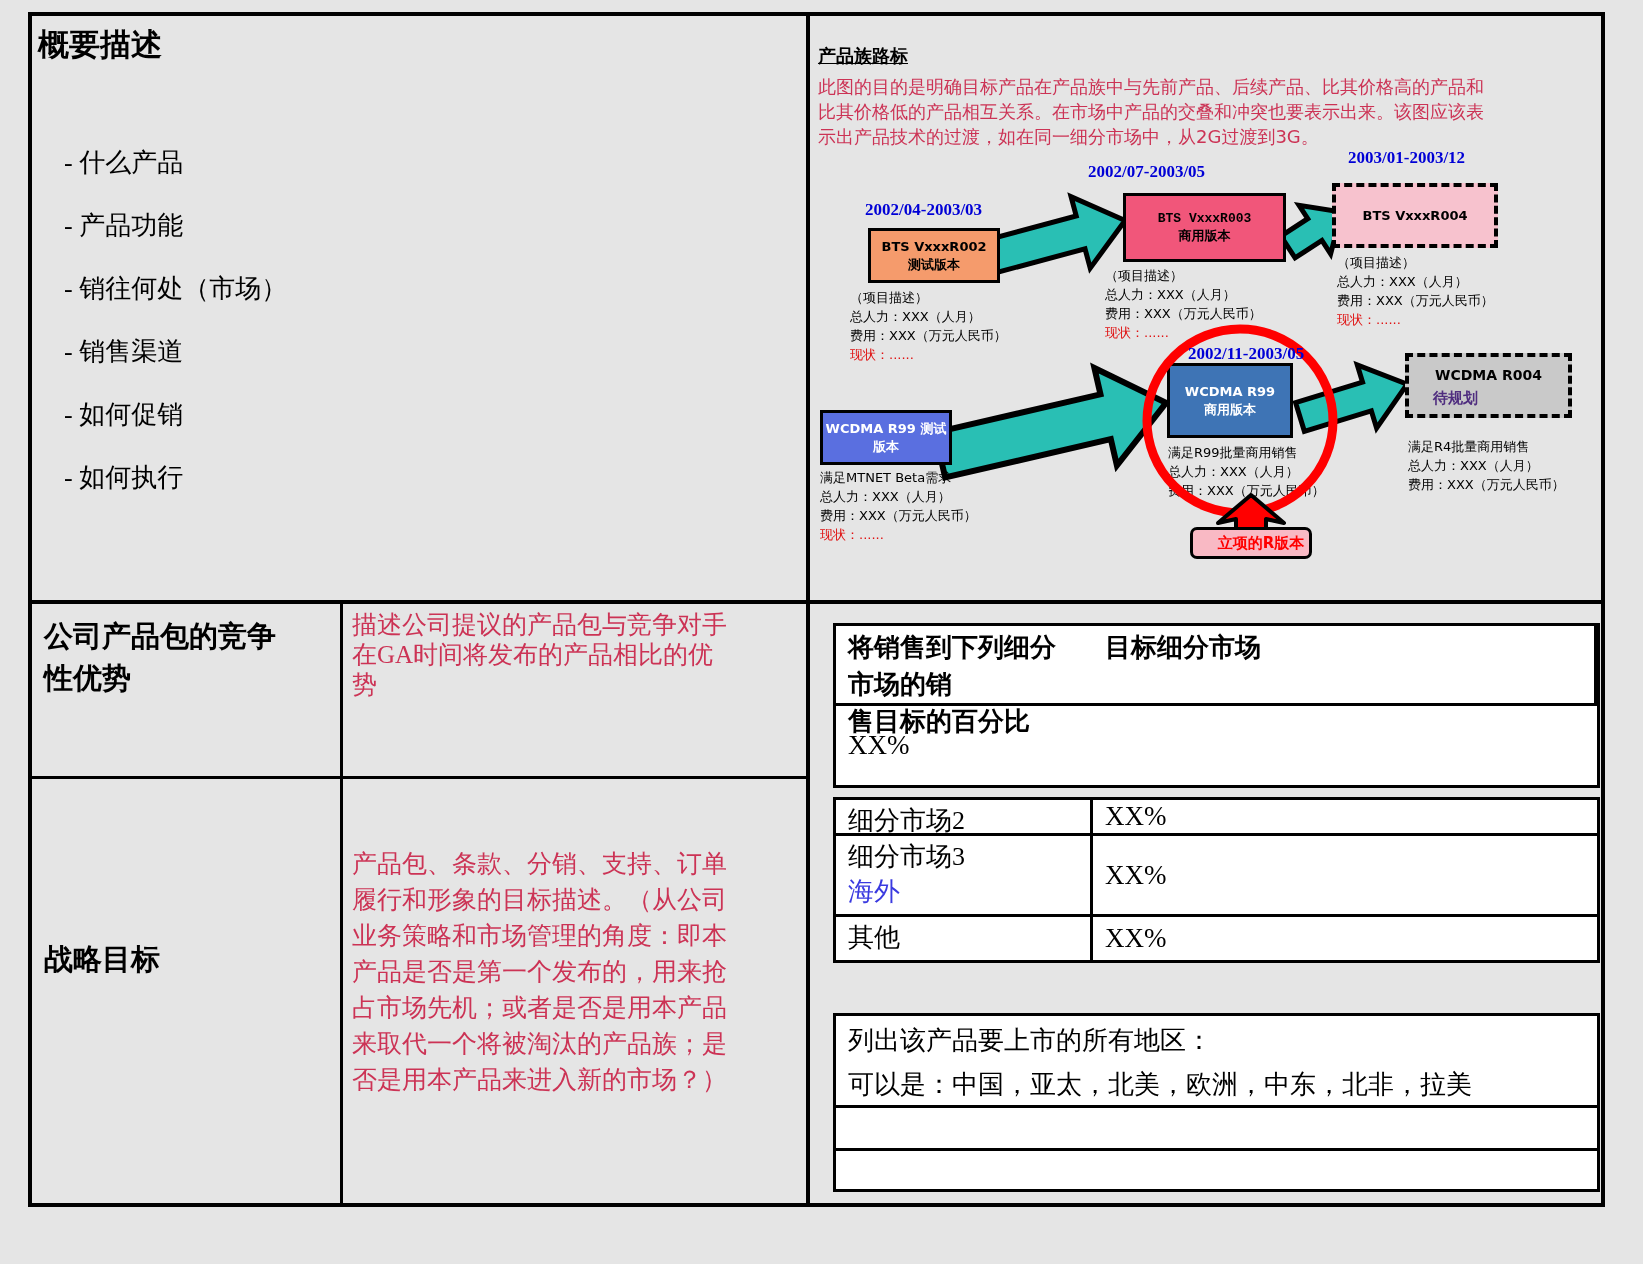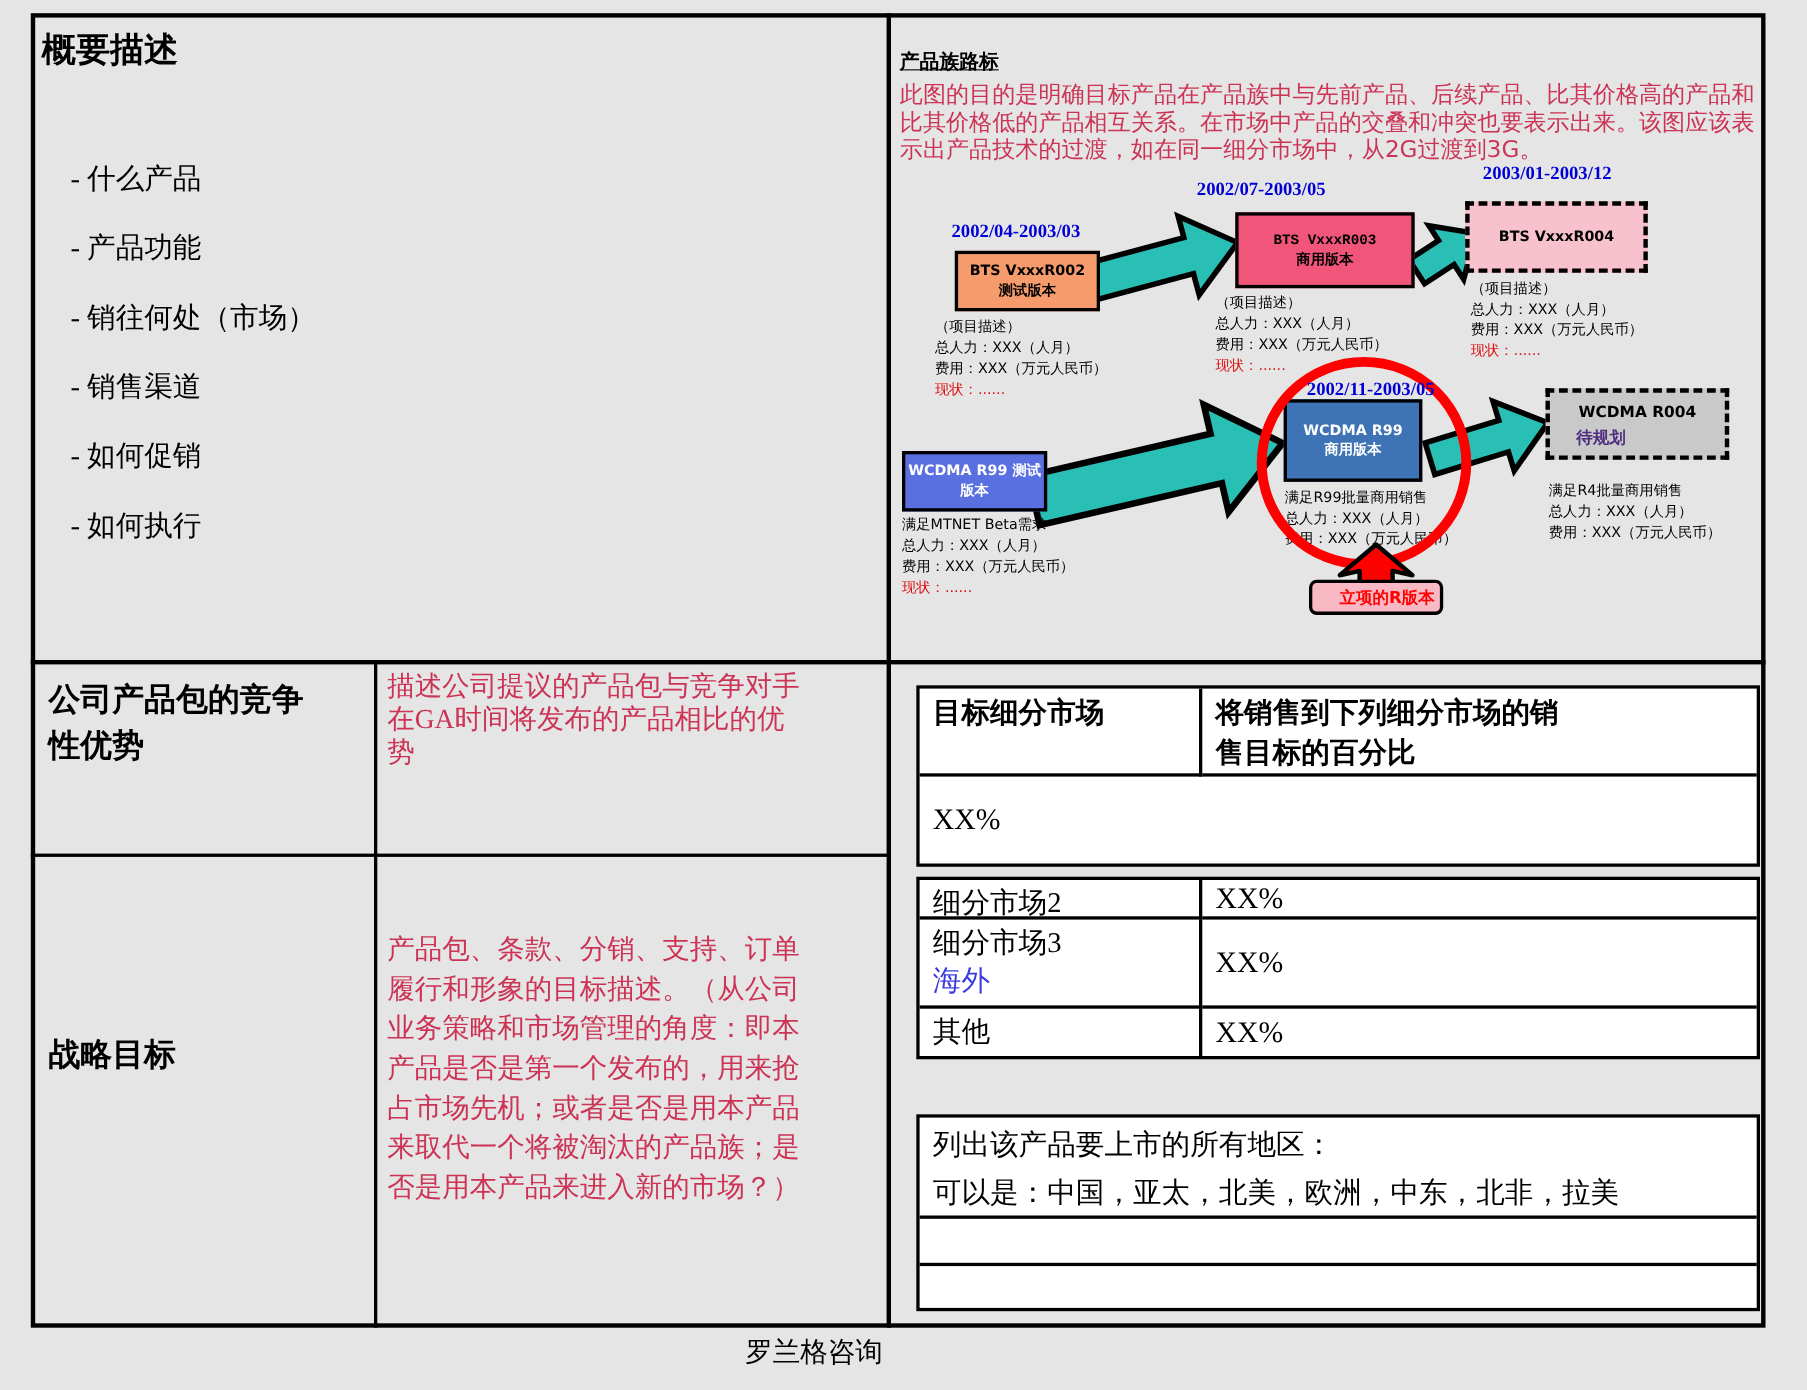--- a/index.html
+++ b/index.html
@@ -11,21 +11,21 @@
   .frame{left:28px;top:12px;width:1577px;height:1195px;border:4px solid #000;box-sizing:border-box;}
   .gl{background:#000;}
   
   .sum-title{left:38px;top:24px;font-size:31px;font-weight:bold;}
   .sum-list{left:64px;top:150px;font-size:26px;}
   .sum-list div{margin-bottom:37px;line-height:26px;}
   .cell-head{font-size:29px;font-weight:bold;line-height:42px;}
   .red-body{font-size:25px;color:var(--crimson);}
   
   .rm-title{left:818px;top:44px;font-size:18px;font-weight:bold;text-decoration:underline;}
-  .rm-desc{left:818px;top:74px;width:782px;font-size:21px;line-height:25px;color:var(--crimson);
+  .rm-desc{left:818px;top:74px;width:782px;font-size:18px;line-height:25px;color:var(--crimson);
            font-family:"DejaVu Sans","Liberation Sans",sans-serif;}
   .date{font-size:17px;font-weight:bold;color:var(--date_blue);}
   .node{box-sizing:border-box;border:3px solid #000;display:flex;align-items:center;justify-content:center;
         text-align:center;font-family:"DejaVu Sans","Liberation Sans",sans-serif;
         font-size:13px;font-weight:bold;line-height:1.35;z-index:10;}
   .node.dashed{border:4px dashed #000;}
   .desc{font-family:"DejaVu Sans","Liberation Sans",sans-serif;font-size:13px;line-height:19px;z-index:10;}
   .status{color:var(--status_red);}
   .n1{left:868px;top:228px;width:132px;height:55px;background:var(--node_orange);}
   .n2{left:1123px;top:193px;width:163px;height:69px;background:var(--node_pink);font-family:Liberation Mono, monospace;}
@@ -167,23 +167,23 @@
   <div class="abs cell-head" style="left:44px;top:938px;">战略目标</div>
   <div class="abs red-body pre" style="left:352px;top:846px;line-height:36px;">产品包、条款、分销、支持、订单
 履行和形象的目标描述。（从公司
 业务策略和市场管理的角度：即本
 产品是否是第一个发布的，用来抢
 占市场先机；或者是否是用本产品
 来取代一个将被淘汰的产品族；是
 否是用本产品来进入新的市场？）</div>
 
   <div class="seg t1">
-    <div class="c hd">目标细分市场</div>
     <div class="c hd lastcol pre">将销售到下列细分市场的销
 售目标的百分比</div>
+    <div class="c hd">目标细分市场</div>
     <div class="c lastcol lastrow share">XX%</div>
   </div>
 
   <div class="seg t2">
     <div class="c">细分市场2</div>
     <div class="c lastcol share">XX%</div>
     <div class="c">
       <div>细分市场3</div>
       <div class="note">海外</div>
     </div>
@@ -194,14 +194,13 @@
 
   <div class="seg t3">
     <div class="c lastcol">
       <div>列出该产品要上市的所有地区：</div>
       <div>可以是：中国，亚太，北美，欧洲，中东，北非，拉美</div>
     </div>
     <div class="c lastcol"></div>
     <div class="c lastcol lastrow"></div>
   </div>
 
-  <div class="abs footer">罗兰格咨询</div>
 </div>
 
 </body></html>

